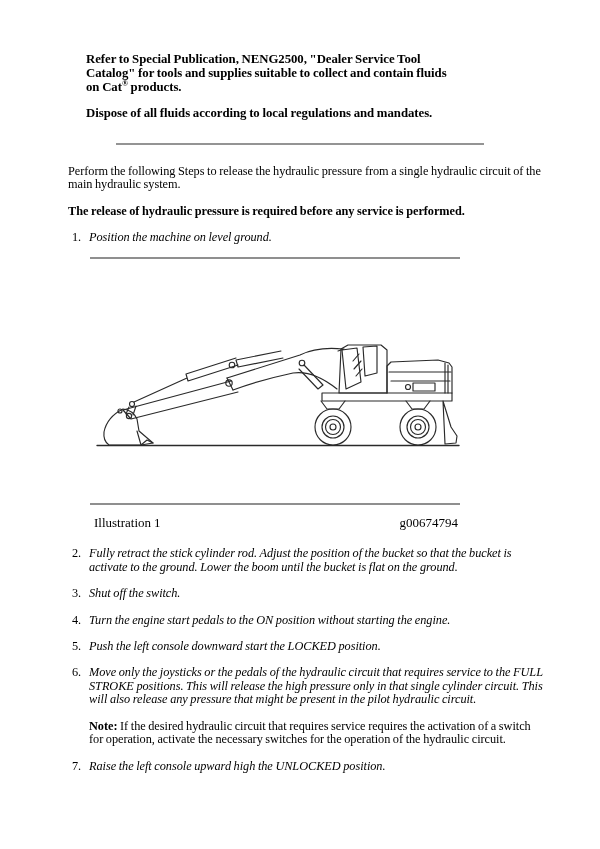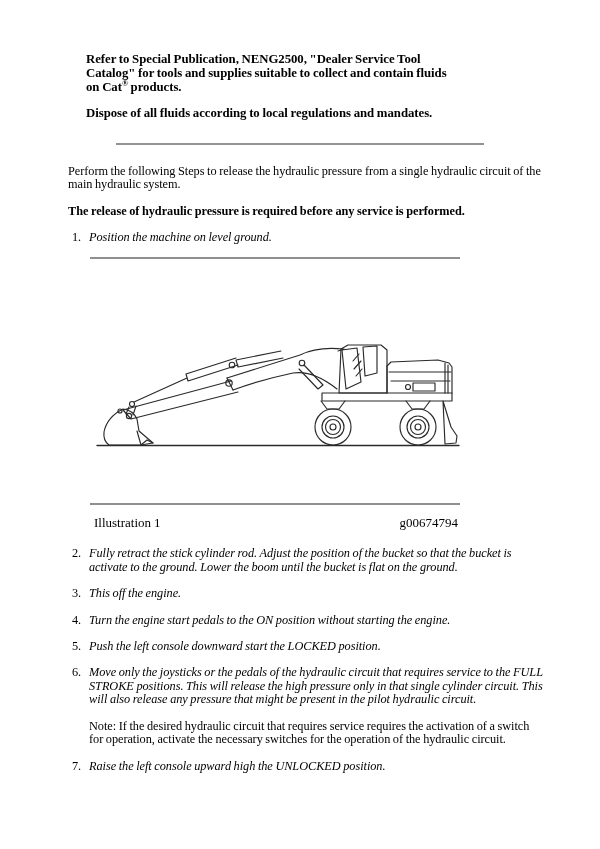--- a/index.html
+++ b/index.html
@@ -39,21 +39,21 @@
   figure { margin: 8px 0 19px 30px; width: 370px; }
   .rule-fig { border: none; border-top: 2px solid #8f8f8f; margin: 0; width: 370px; height: 0; }
   .illus-svg { display: block; width: 370px; height: 244px; }
   figcaption {
     display: flex; justify-content: space-between;
     margin-top: 12px; padding: 0 2px 0 4px;
     font-size: 13px; line-height: 11px; letter-spacing: 0;
   }
   
   .note { margin: 0 0 13px 29px; }
-  .note b { font-weight: normal; margin-top: 9px; }
+  .note b { font-weight: bold; margin-top: 9px; }
 </style>
 </head>
 <body>
 
 <div class="page">
 
   <div class="notice">
     <p><span>Refer to Special Publication, NENG2500, "Dealer Service Tool Catalog" for tools and supplies suitable to collect and contain fluids on Cat</span><sup>®</sup><span> products.</span></p>
     <p class="p2">Dispose of all fluids according to local regulations and mandates.</p>
   </div>
@@ -133,21 +133,21 @@
     </figcaption>
   </figure>
 
   <div class="step">
     <span class="step-num">2.</span>
     <span class="step-text">Fully retract the stick cylinder rod. Adjust the position of the bucket so that the bucket is activate to the ground. Lower the boom until the bucket is flat on the ground.</span>
   </div>
 
   <div class="step">
     <span class="step-num">3.</span>
-    <span class="step-text">This off the engine.</span>
+    <span class="step-text">Shut off the switch.</span>
   </div>
 
   <div class="step">
     <span class="step-num">4.</span>
     <span class="step-text">Turn the engine start pedals to the ON position without starting the engine.</span>
   </div>
 
   <div class="step">
     <span class="step-num">5.</span>
     <span class="step-text">Push the left console downward start the LOCKED position.</span>

